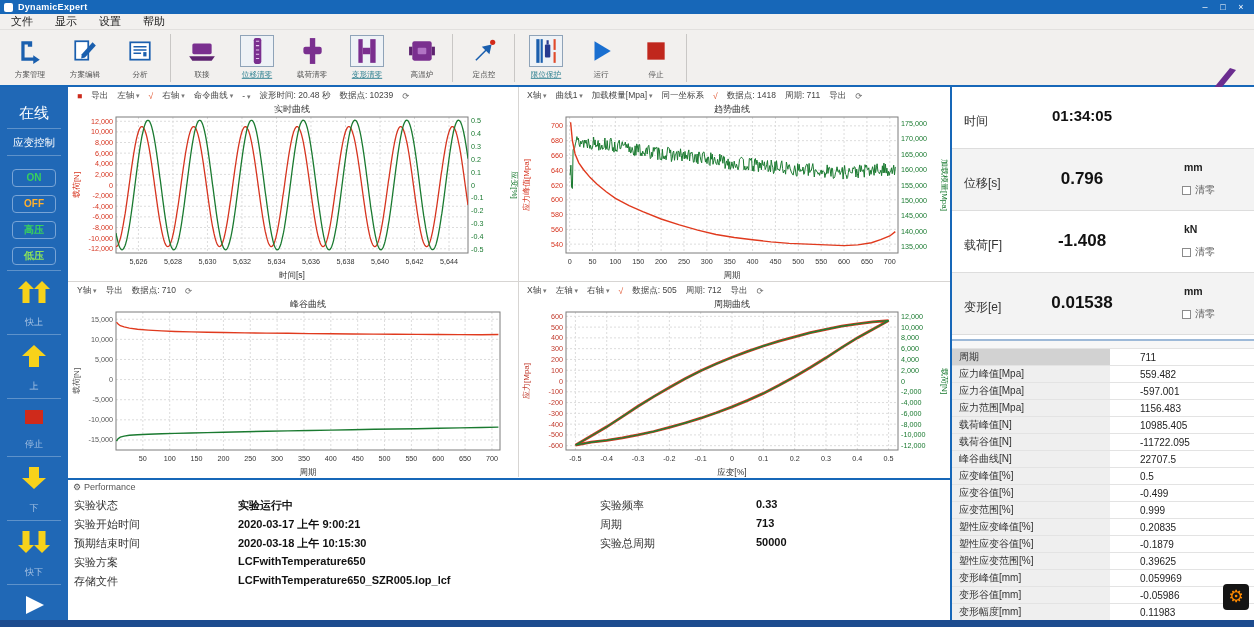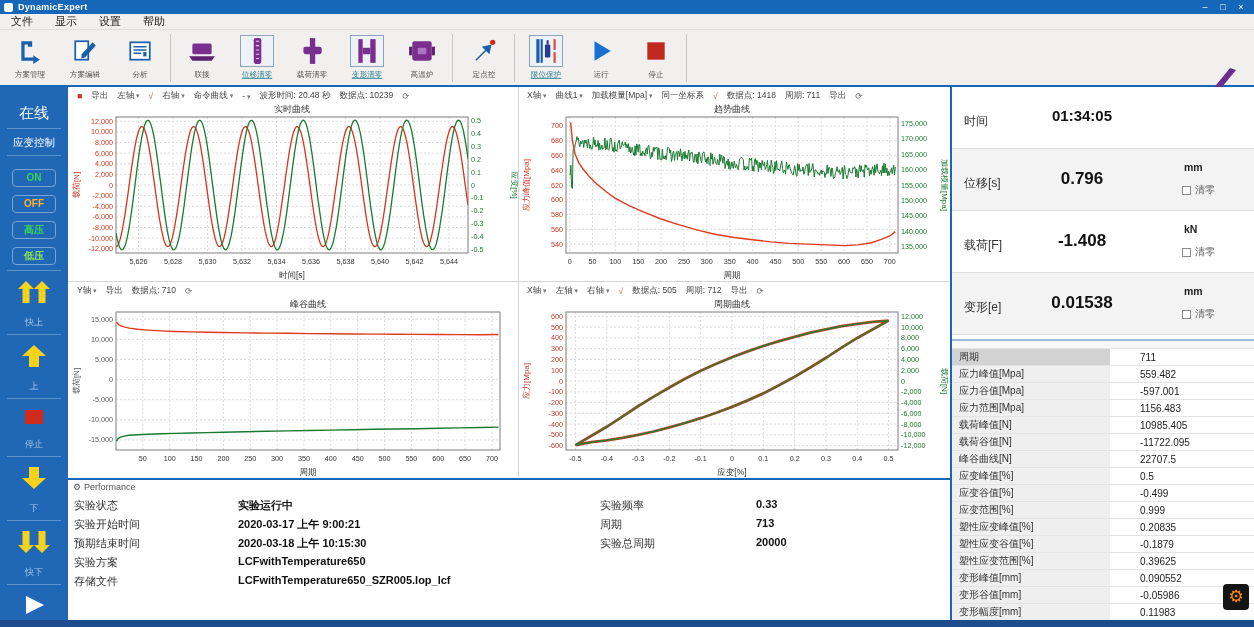--- a/index.html
+++ b/index.html
@@ -622,21 +622,21 @@
           <div class="prow" style="top: 18px; left: 0px;">
             <span class="plabel" style="position: absolute; left: 532px; white-space: nowrap;">实验频率</span>
             <span class="pvalue" style="position: absolute; left: 688px; white-space: nowrap;">0.33</span>
           </div>
           <div class="prow" style="top: 37px; left: 0px;">
             <span class="plabel" style="position: absolute; left: 532px; white-space: nowrap;">周期</span>
             <span class="pvalue" style="position: absolute; left: 688px; white-space: nowrap;">713</span>
           </div>
           <div class="prow" style="top: 56px; left: 0px;">
             <span class="plabel" style="position: absolute; left: 532px; white-space: nowrap;">实验总周期</span>
-            <span class="pvalue" style="position: absolute; left: 688px; white-space: nowrap;">20000</span>
+            <span class="pvalue" style="position: absolute; left: 688px; white-space: nowrap;">50000</span>
           </div>
         </div>
     </div>
   </div>
 
   <div id="vline"></div>
 
   <div id="rightpanel">
     <div class="ro-row" style="top:0">
       <span class="ro-label">时间</span>
@@ -719,21 +719,21 @@
           <div class="stat-row">
             <span class="sl">塑性应变谷值[%]</span>
             <span class="sv">-0.1879</span>
           </div>
           <div class="stat-row">
             <span class="sl">塑性应变范围[%]</span>
             <span class="sv">0.39625</span>
           </div>
           <div class="stat-row">
             <span class="sl">变形峰值[mm]</span>
-            <span class="sv">0.090552</span>
+            <span class="sv">0.059969</span>
           </div>
           <div class="stat-row">
             <span class="sl">变形谷值[mm]</span>
             <span class="sv">-0.05986</span>
           </div>
           <div class="stat-row">
             <span class="sl">变形幅度[mm]</span>
             <span class="sv">0.11983</span>
           </div>
         </div>

